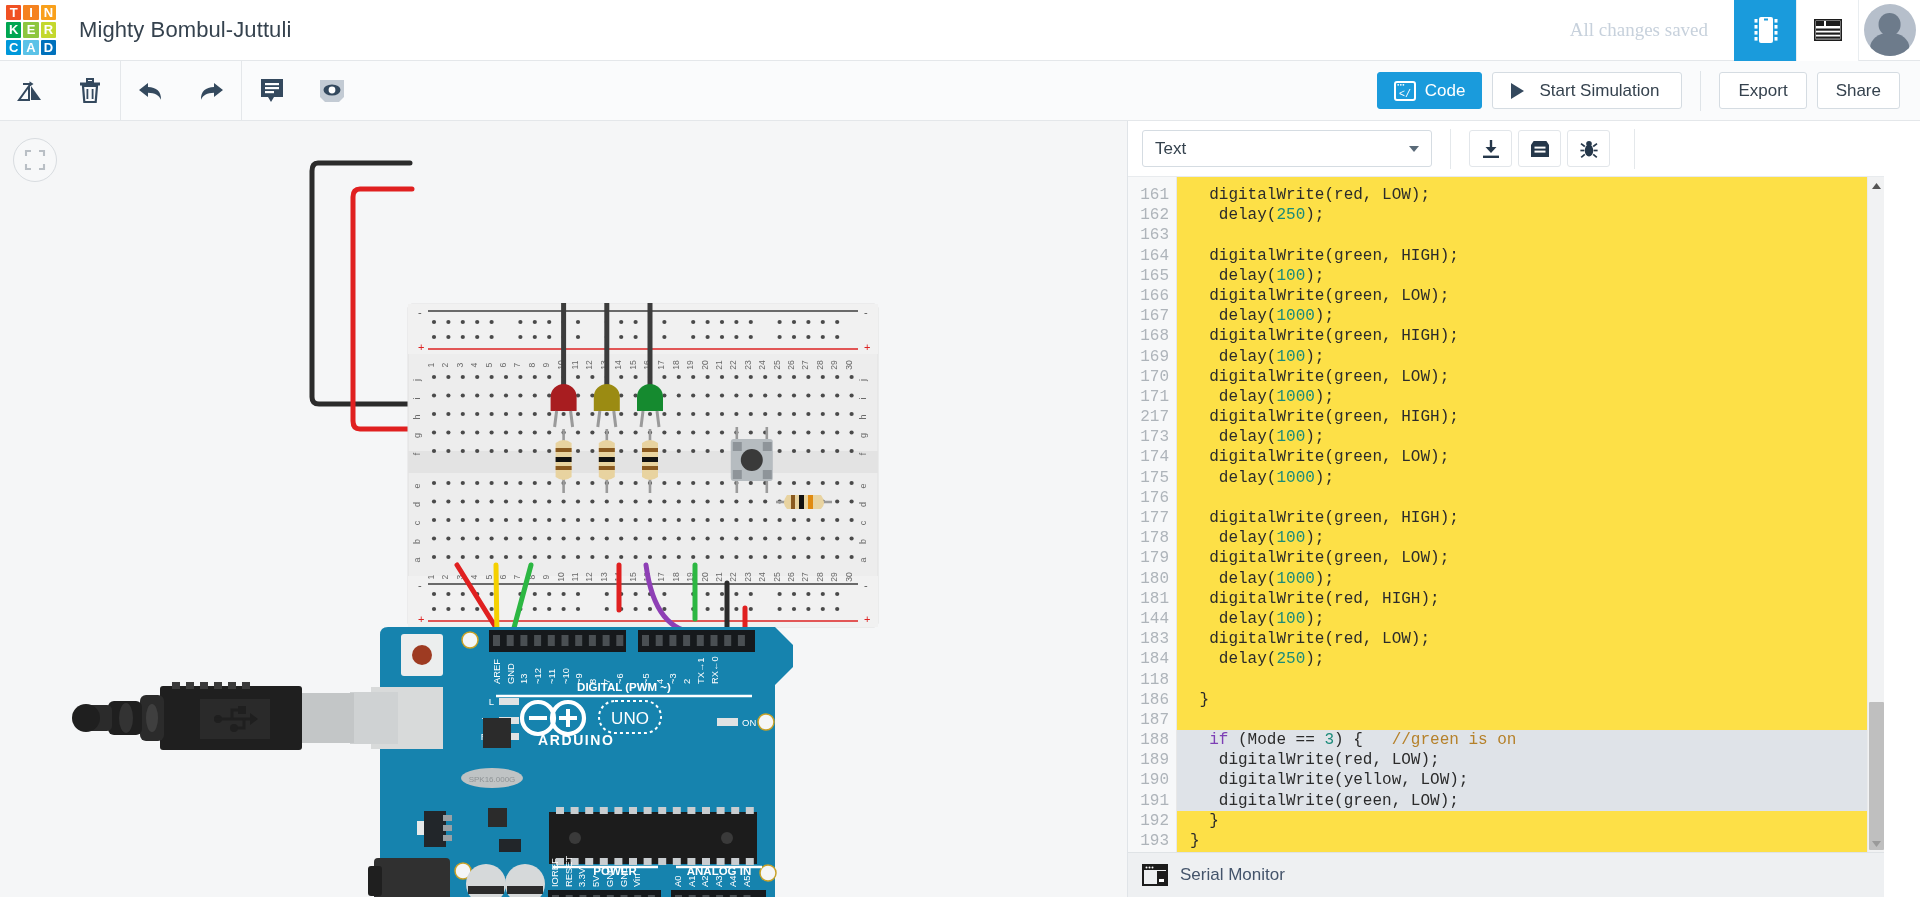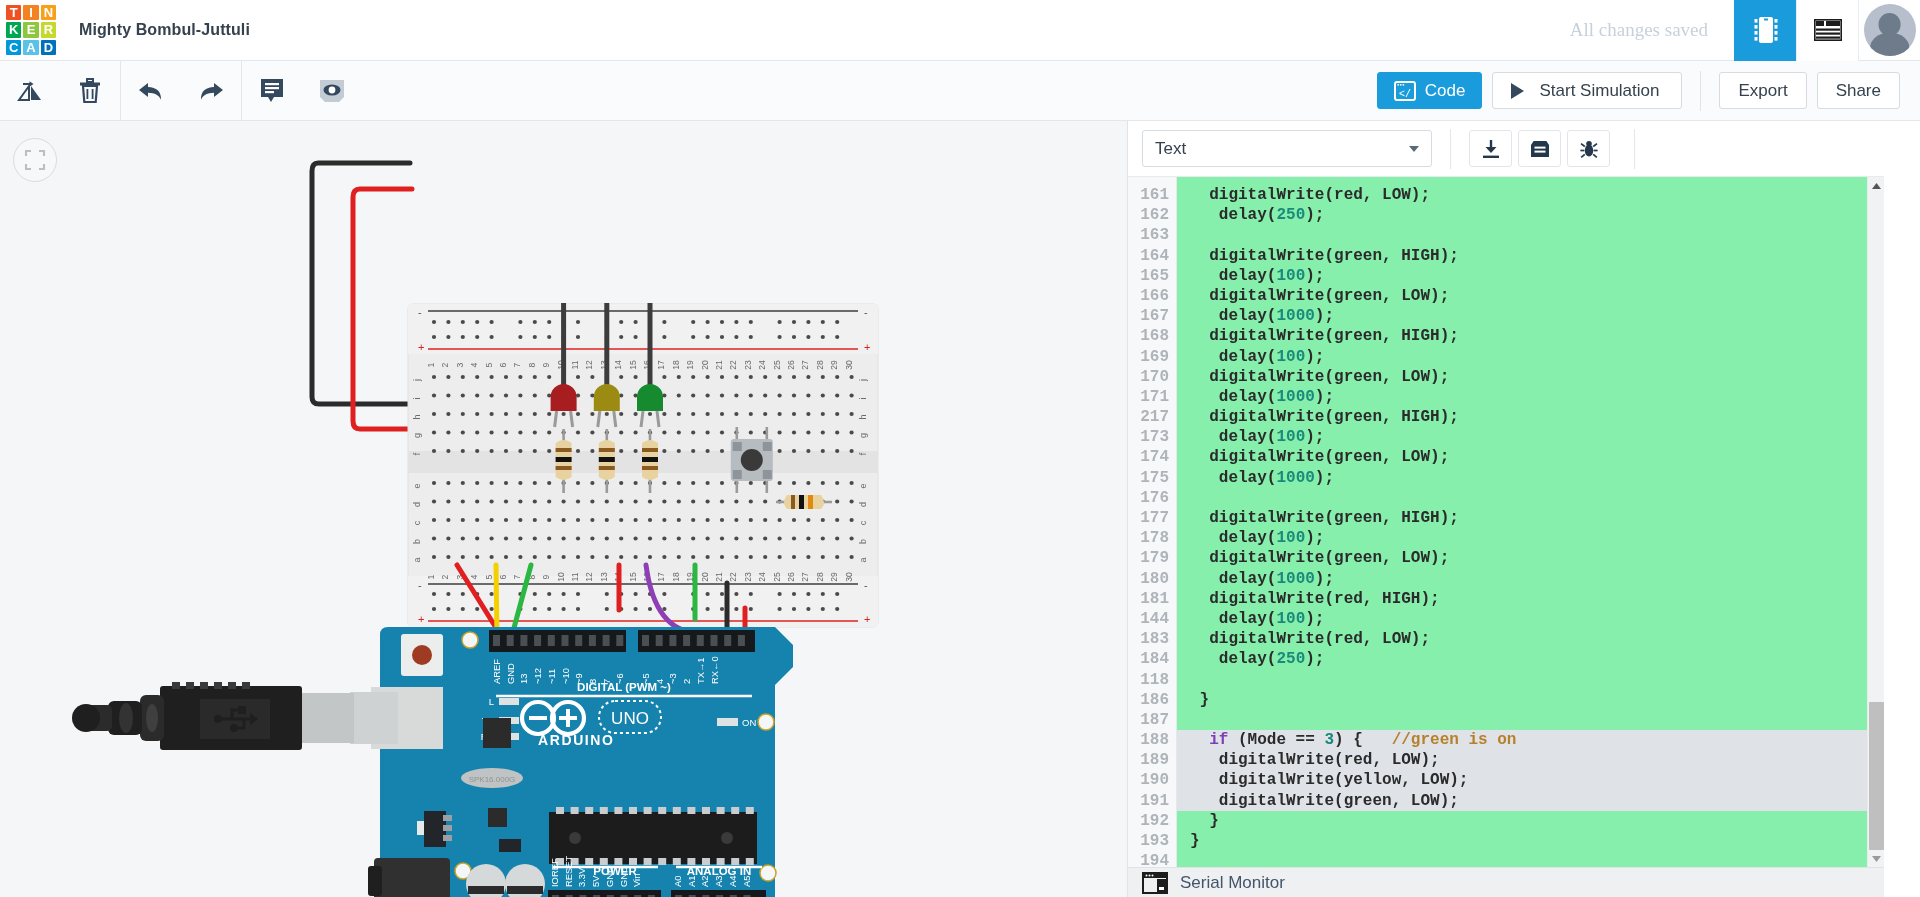--- a/index.html
+++ b/index.html
@@ -21,21 +21,21 @@
     display:grid; grid-template-columns:repeat(3,1fr); grid-template-rows:repeat(3,1fr);
     gap:2px; padding:3px;
   }
   #logo .cell {
     display:flex; align-items:center; justify-content:center;
     color:#fff; font-weight:bold; font-size:13px;
     font-family:"Liberation Sans", sans-serif; border-radius:1px;
     line-height:1;
   }
   #doc-title {
-    margin-left:20px; font-size:16px; color:#35424e; font-weight:700;
+    margin-left:20px; font-size:22px; color:#35424e; font-weight:400;
     letter-spacing:.1px;
   }
   #header-right { margin-left:auto; display:flex; align-items:center; height:61px;font-family:Liberation Serif, serif; }
   #saved-status {
     font-size:19px; color:#c7d1dc; padding-right:26px; white-space:nowrap;
   }
   .hdr-btn {
     width:62px; height:61px; display:flex; align-items:center; justify-content:center;
     border-left:1px solid #e9edf0; cursor:pointer; background:#fff;
   }
@@ -106,21 +106,21 @@
   }
   #sel-lang { width:290px; justify-content:space-between; }
   #sel-board { width:210px; justify-content:space-between; }
   .caret { width:0;height:0;border-left:5px solid transparent;border-right:5px solid transparent;
     border-top:6px solid #5a6a78; margin-left:8px; }
   .ch-sep { width:1px; height:40px; background:#e4e8eb; margin:0 18px; }
   .icon-btn {
     width:43px; height:37px; border:1px solid #e2e6ea; border-radius:3px; background:#fff;
     display:flex; align-items:center; justify-content:center; cursor:pointer; margin-right:6px;
   }
-  #code-body { flex:1; display:flex; overflow:hidden; position:relative; background:#86efac;font-weight:bold; }
+  #code-body { flex:1; display:flex; overflow:hidden; position:relative; background:#fde047; }
   #gutter {
     width:49px; background:#f7f8f9; border-right:1px solid #e8e8e8;
     font-family:"Liberation Mono", monospace; font-size:16px; color:#aeb4ba;
     text-align:right; padding:8px 7px 0 0; flex:none;
   }
   #gutter div { height:20.2px; line-height:20.2px; }
   #code-area {
     flex:1; position:relative; padding:8px 0 0 0; overflow:hidden;
     font-family:"Liberation Mono", monospace; font-size:16px; color:#2b2b2b;
     white-space:pre;
@@ -131,21 +131,21 @@
   .k-kw  { color:#7d3fb5; }
   .k-cm  { color:#b5812a; }
   #vscroll {
     width:17px; background:#f1f2f3; border-left:1px solid #eaebec;
     position:relative; flex:none;
   }
   #vthumb { position:absolute; left:1px; width:15px; background:#bfbfbf; border-radius:1px; }
   .sc-arrow { position:absolute; left:0; width:17px; height:17px;
     display:flex; align-items:center; justify-content:center; }
   #serialbar {
-    height:30px; background:#eef0f2; border-top:1px solid #dfe3e6;
+    height:45px; background:#eef0f2; border-top:1px solid #dfe3e6;
     display:flex; align-items:center; padding-left:14px; gap:12px; cursor:pointer;
   }
   #serialbar span { font-size:17px; color:#44546b; }
 </style>
 </head>
 <body>
 
 <div id="header">
   <div id="logo">
       <div class="cell" style="background: rgb(240, 81, 35);">T</div>

